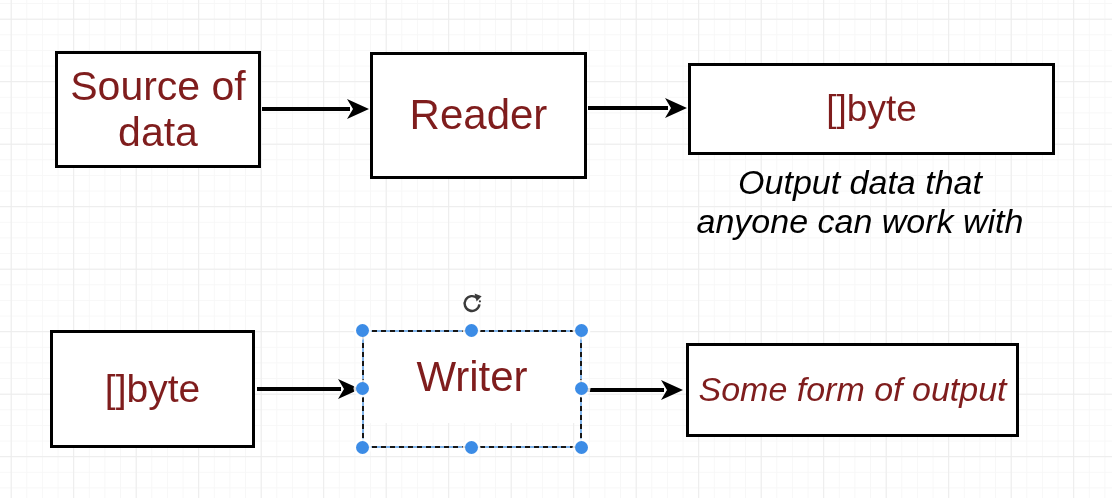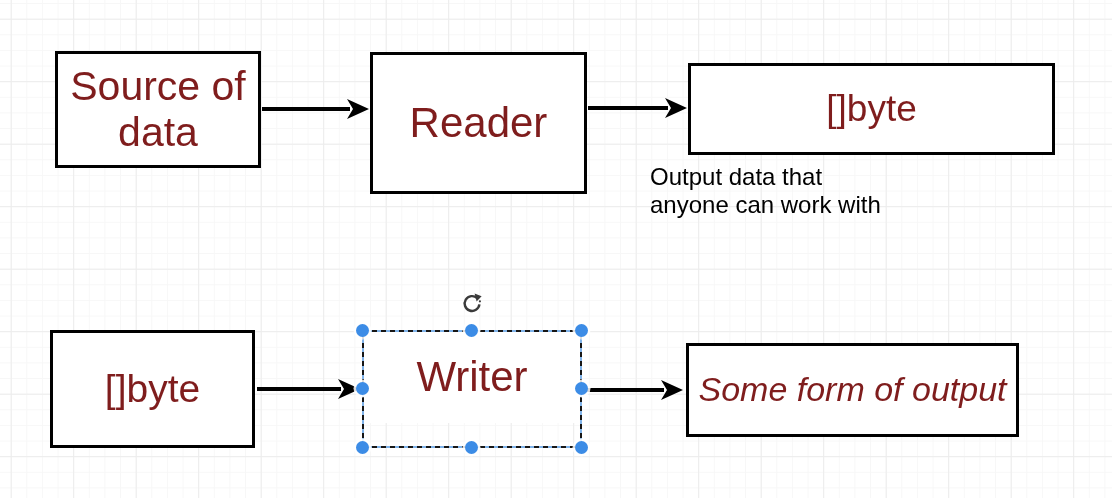--- a/index.html
+++ b/index.html
@@ -29,30 +29,32 @@
     align-items: center;
     justify-content: center;
     text-align: center;
     color: #7f1d1d;
     line-height: 1.1;
     white-space: pre-line;
     box-sizing: border-box;
     cursor: move;
   }
   .node-source  { left: 55px;  top: 51px;  width: 206px; height: 117px; font-size: 41px; }
-  .node-reader  { left: 370px; top: 52px;  width: 217px; height: 142px; font-size: 42px; }
+  .node-reader  { left: 370px; top: 52px;  width: 217px; height: 127px; font-size: 42px; }
   .node-byteout { left: 688px; top: 63px;  width: 367px; height: 92px;  font-size: 37px; }
   .node-bytein  { left: 50px;  top: 330px; width: 205px; height: 118px; font-size: 39px; }
   .node-writer  { left: 363px; top: 331px; width: 218px; height: 92px; font-size: 42px; border: none; }
   .node-output  { left: 686px; top: 343px; width: 333px; height: 94px;  font-size: 34px; font-style: italic; }
 
   .annotation {
     position: absolute;
     left: 650px; top: 163px; width: 420px;
-    font-size: 24px;
+    text-align: center;
+    font-size: 34px;
+    font-style: italic;
     line-height: 1.16;
     color: #000000;
     white-space: pre-line;
     cursor: move;
   }
 
   .edge { position: absolute; cursor: pointer; }
   .edge line    { stroke: #000000; stroke-width: 4; }
   .edge polygon { fill: #000000; }
 

